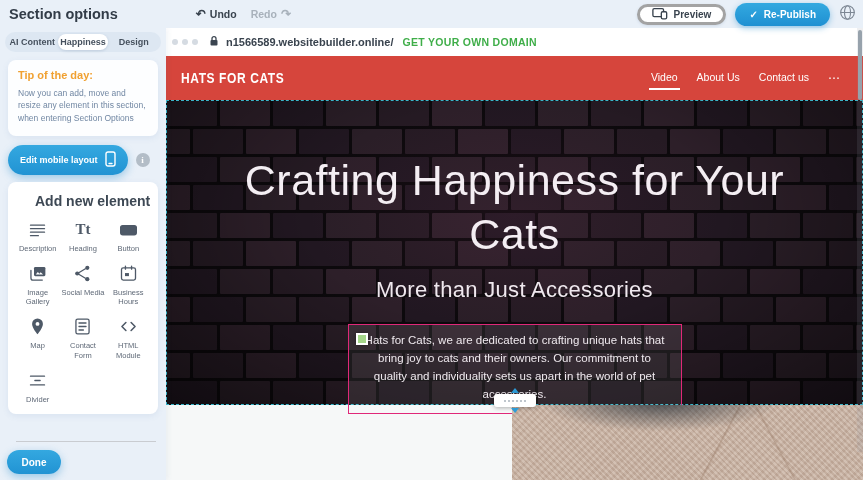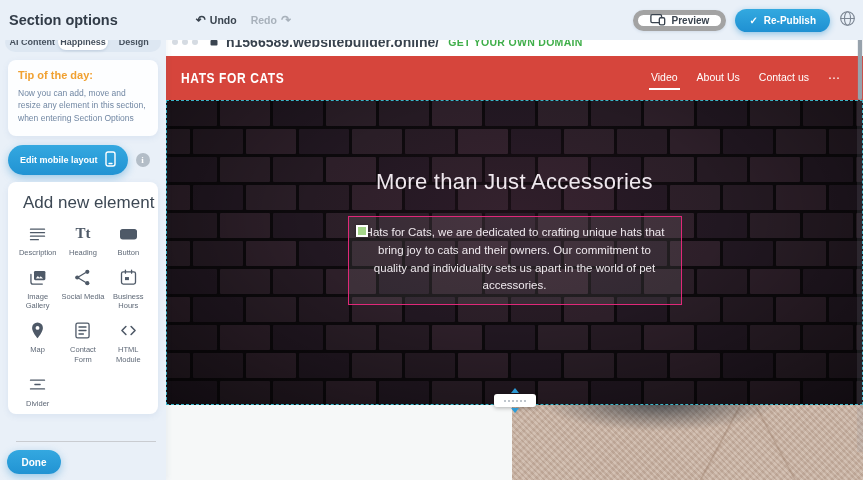--- a/index.html
+++ b/index.html
@@ -1,29 +1,29 @@
 <!DOCTYPE html>
 <html><head>
 <meta charset="utf-8">
 <style>
   * { margin:0; padding:0; box-sizing:border-box; }
   html,body { width:863px; height:480px; overflow:hidden; }
   body { font-family:"Liberation Sans", sans-serif; background:#e8eff8; position:relative; }
 
   
-  .topbar { position:absolute; left:0; top:0; width:863px; height:40px; background:#e9f0f8;
+  .topbar { position:absolute; left:0; top:0; width:863px; height:28px; background:#e9f0f8;
             display:flex; align-items:center; z-index:40; }
   .topbar-title { font-size:14.5px; font-weight:700; color:#323c48; margin-left:9px; }
   .history { display:flex; align-items:center; gap:14px; margin-left:78px; }
   .hist-btn { display:flex; align-items:center; gap:4px; font-size:10.5px; font-weight:700; cursor:pointer; }
   .hist-btn.enabled { color:#39434e; }
   .hist-btn.disabled { color:#a8b1bb; }
   .hist-arrow { font-size:12px; line-height:1; }
   .topbar-right { margin-left:auto; display:flex; align-items:center; gap:9px; margin-right:7px; }
-  .btn-preview { display:flex; align-items:center; gap:6px; background:#fff; border:5px solid #a3a3a3;
+  .btn-preview { display:flex; align-items:center; gap:6px; background:#fff; border:3px solid #a3a3a3;
                  border-radius:13px; height:21px; padding:0 12px; font-size:10px; font-weight:700;
                  color:#39434e; box-shadow:0 1px 3px rgba(70,100,140,.15); cursor:pointer; }
   .btn-republish { display:flex; align-items:center; gap:6px; background:linear-gradient(180deg,#33a9e0,#1f90d2);
                    border-radius:13px; height:23px; padding:0 14px; font-size:10px; font-weight:700;
                    color:#fff; box-shadow:0 2px 6px rgba(35,140,205,.45); cursor:pointer; }
   .check { font-size:10px; }
 
   
   .sidebar { position:absolute; left:0; top:28px; width:166px; height:452px; background:#e9f0f8;
              display:flex; flex-direction:column; z-index:30; box-shadow:2px 0 5px rgba(70,100,140,.07); }
@@ -36,38 +36,38 @@
   .tip-title { color:#f0a132; font-size:11px; font-weight:700; margin-bottom:6px; }
   .tip-body { color:#7187a3; font-size:8.5px; line-height:1.45; }
   .edit-row { display:flex; align-items:center; gap:8px; margin:9px 8px 0 8px; }
   .btn-edit-mobile { display:flex; align-items:center; gap:7px; background:linear-gradient(180deg,#34a8e0,#2193d3);
                      border-radius:16px; height:30px; padding:0 12px; color:#fff; font-size:9px; font-weight:700;
                      box-shadow:0 3px 8px rgba(35,140,205,.4); cursor:pointer; }
   .info-dot { width:14px; height:14px; border-radius:50%; background:#b3bdc7; color:#fff; font-size:9px;
               font-weight:700; display:flex; align-items:center; justify-content:center; font-family:"Liberation Serif",serif; cursor:pointer; }
   .panel { background:#fff; border-radius:8px; margin:7px 8px 0 8px; height:232px;
            box-shadow:0 2px 6px rgba(80,120,180,.10); overflow:hidden; }
-  .panel-title { font-size:17px; font-weight:400; color:#3d4854; padding:11px 0 2px 15px; }
+  .panel-title { font-size:14px; font-weight:700; color:#3d4854; padding:11px 0 2px 27px; }
   .el-grid { display:grid; grid-template-columns:repeat(3,1fr); row-gap:9px; column-gap:2px; padding:8px 8px; }
   .el-cell { display:flex; flex-direction:column; align-items:center; gap:3px; cursor:pointer; }
   .el-label { font-size:7.5px; color:#5f6977; text-align:center; line-height:1.3; }
   .el-icon { height:22px; display:flex; align-items:flex-start; justify-content:center; }
   .el-icon svg { display:block; }
   .side-spacer { flex:1; }
   .side-divider { height:1px; background:#c9ccd1; margin:0 10px 8px 16px; }
   .btn-done { background:linear-gradient(180deg,#34a8e0,#2193d3); color:#fff; font-size:10px; font-weight:700;
               border-radius:14px; width:54px; height:24px; display:flex; align-items:center; justify-content:center;
               margin:0 0 6px 7px; box-shadow:0 3px 8px rgba(35,140,205,.4); cursor:pointer; }
 
   
   .preview { position:absolute; left:166px; top:28px; width:697px; height:452px; background:#fff; }
   .addressbar { height:28px; background:#fff; display:flex; align-items:center; padding-left:6px; }
   .dots { display:flex; gap:4px; margin-right:11px; }
   .dot { width:6px; height:6px; border-radius:50%; background:#d5dbe2; }
-  .url { font-size:14px; font-weight:700; color:#39434e; margin-left:7px; }
+  .url { font-size:11px; font-weight:700; color:#39434e; margin-left:7px; }
   .domain-link { font-size:10.5px; font-weight:700; color:#3fae49; margin-left:9px; letter-spacing:.3px; cursor:pointer; }
 
   .site-header { height:44px; background:#d6453c; display:flex; align-items:center; padding:0 22px 0 15px; }
   .logo { color:#fff; font-size:12px; font-weight:700; letter-spacing:.6px; transform:scaleY(1.2); }
   .nav { margin-left:auto; display:flex; align-items:center; gap:19px; }
   .nav-item { color:#fff; font-size:10.5px; cursor:pointer; position:relative; padding-bottom:3px; }
   .nav-item.active::after { content:""; position:absolute; left:-2px; right:-2px; bottom:-4px; height:2px; background:#fff; }
   .nav-more { color:#fff; font-size:12px; cursor:pointer; letter-spacing:1px; }
 
   .hero { position:relative; height:305px; border:1.5px dashed #3ab5c9; background:#0c090c; overflow:visible; }
@@ -501,20 +501,21 @@
             <span class="brick" style="background:#2a1e27"></span>
             <span class="brick" style="background:#251a23"></span>
             <span class="brick" style="background:#2d1f29"></span>
             <span class="brick" style="background:#211721"></span>
             <span class="brick" style="background:#2a1e27"></span>
           </div>
         </div>
       <div class="hero-vignette"></div>
     </div>
     <div class="hero-content">
+      <div class="hero-title">Crafting Happiness for Your Cats</div>
       <div class="hero-subtitle">More than Just Accessories</div>
       <div class="hero-para-box">
         <span class="para-handle"></span>
         <div class="hero-para">Hats for Cats, we are dedicated to crafting unique hats that bring joy to cats and their owners. Our commitment to quality and individuality sets us apart in the world of pet accessories.</div>
       </div>
     </div>
     <div class="resize-handle">
       <div class="rh-arrow up"></div>
       <div class="rh-bar">
         <span class="rh-dot"></span>

